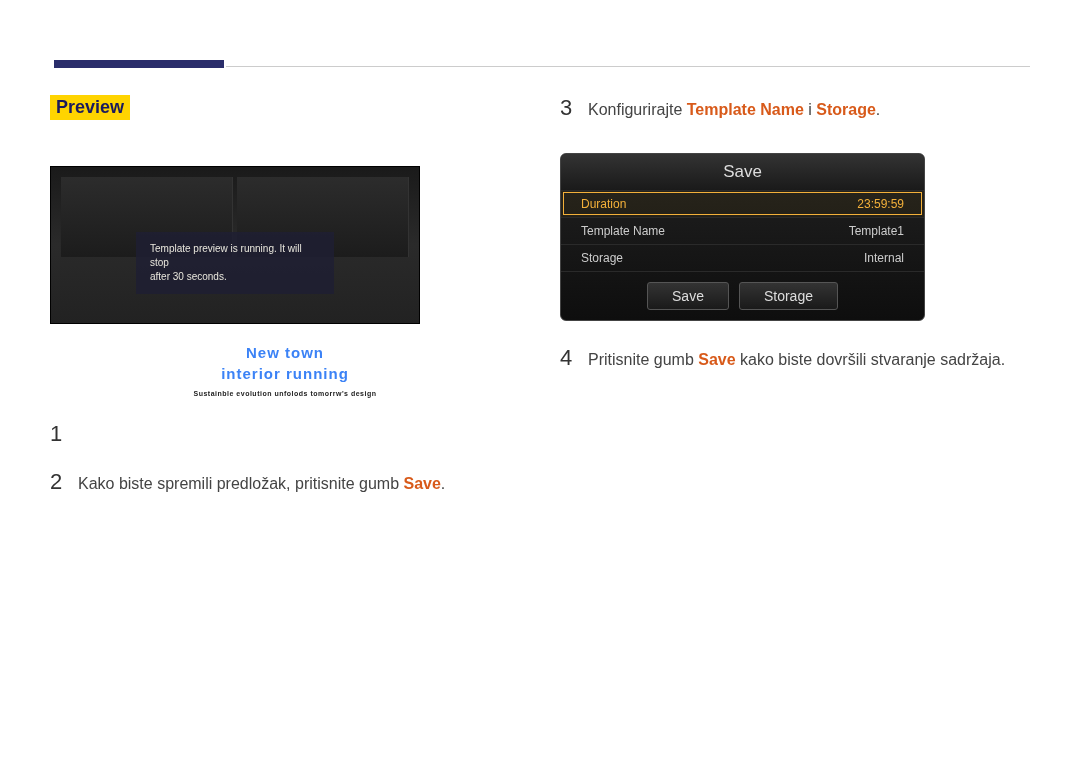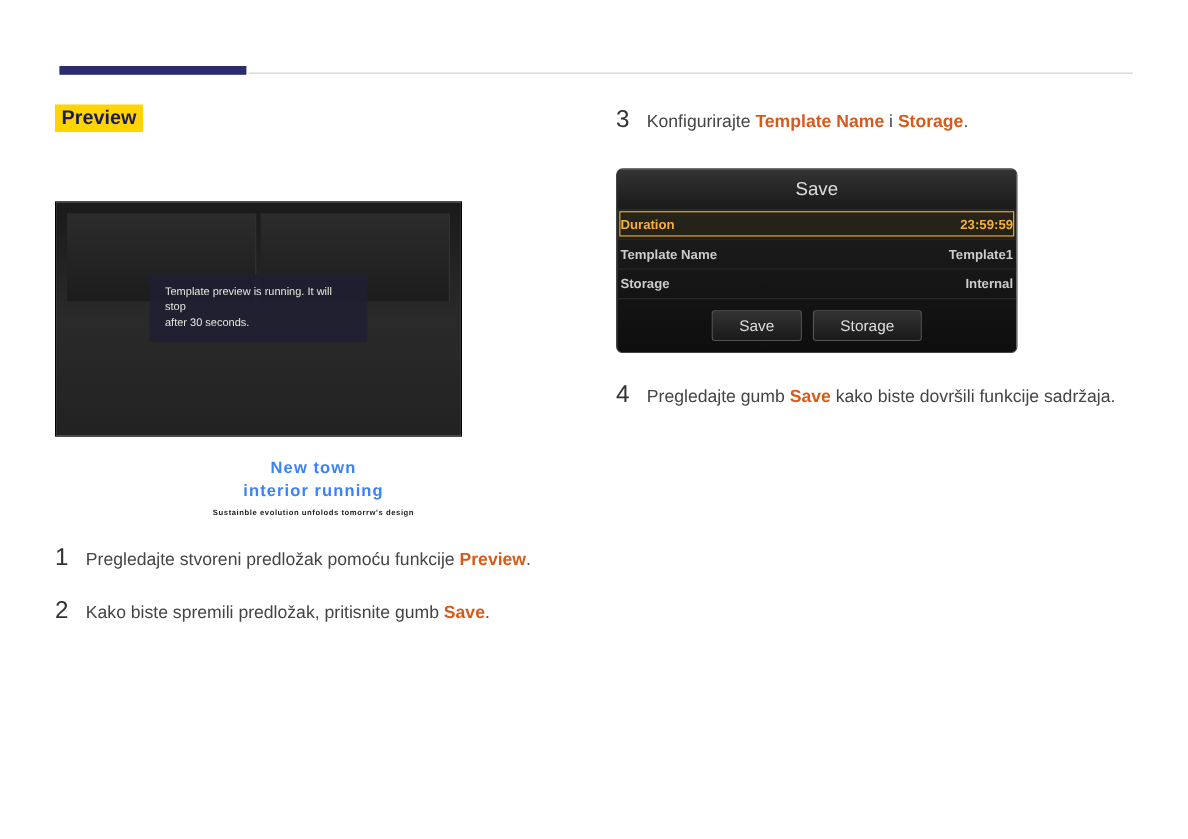--- a/index.html
+++ b/index.html
@@ -39,25 +39,25 @@
       display: inline-block;
       font-size: 18px;
       font-weight: bold;
       color: #1a1a5e;
       background: #ffd400;
       padding: 2px 6px;
       margin-bottom: 20px;
     }
     .preview-screen {
       width: 370px;
-      height: 214px;
+      height: 158px;
       background: linear-gradient(180deg, #1a1a1a 0%, #2a2a2a 50%, #222 100%);
       border: 1px solid #000;
       position: relative;
-      margin-top: 43px;
+      margin-top: 26px;
     }
     .preview-split {
       position: absolute;
       top: 10px;
       left: 10px;
       right: 10px;
       height: 80px;
       display: flex;
       gap: 4px;
     }
@@ -130,25 +130,24 @@
     .dlg-title {
       text-align: center;
       color: #ddd;
       font-size: 17px;
       padding: 8px;
       background: linear-gradient(180deg, #333, #1a1a1a);
     }
     .dlg-row {
       display: flex;
       justify-content: space-between;
-      padding: 6px 3px;
+      padding: 6px 20px;
       font-size: 12px;
       color: #ccc;
       border-top: 1px solid #2a2a2a;
-      font-weight: bold;
     }
     .dlg-row.selected {
       color: #f3b03a;
       outline: 1px solid #f3b03a;
       outline-offset: -3px;
       background: rgba(60, 50, 20, 0.3);
     }
     .dlg-buttons {
       display: flex;
       justify-content: center;
@@ -189,23 +188,20 @@
 
     <div class="preview-caption">
       <div class="caption-title">New  town</div>
       <div class="caption-title">interior  running</div>
       <div class="caption-sub">Sustainble evolution unfolods tomorrw's design</div>
     </div>
 
     <div class="steps">
       <div class="step-row">
         <span class="step-num">1</span>
-        <span class="step-text">
-          <span>Pregledajte stvoreni predložak pomoću funkcije </span><span class="kw-orange">Preview</span><span>.</span>
-        </span>
       </div>
       <div class="step-row">
         <span class="step-num">2</span>
         <span class="step-text">
           <span>Kako biste spremili predložak, pritisnite gumb </span><span class="kw-orange">Save</span><span>.</span>
         </span>
       </div>
     </div>
   </div>
 
@@ -233,18 +229,18 @@
       </div>
       <div class="dlg-buttons">
         <button class="dlg-btn">Save</button>
         <button class="dlg-btn">Storage</button>
       </div>
     </div>
 
     <div class="step-row">
       <span class="step-num">4</span>
       <span class="step-text">
-        <span>Pregledajte gumb </span><span class="kw-orange">Save</span><span> kako biste dovršili funkcije sadržaja.</span>
+        <span>Pritisnite gumb </span><span class="kw-orange">Save</span><span> kako biste dovršili stvaranje sadržaja.</span>
       </span>
     </div>
   </div>
 
 </div>
 
 </body></html>

